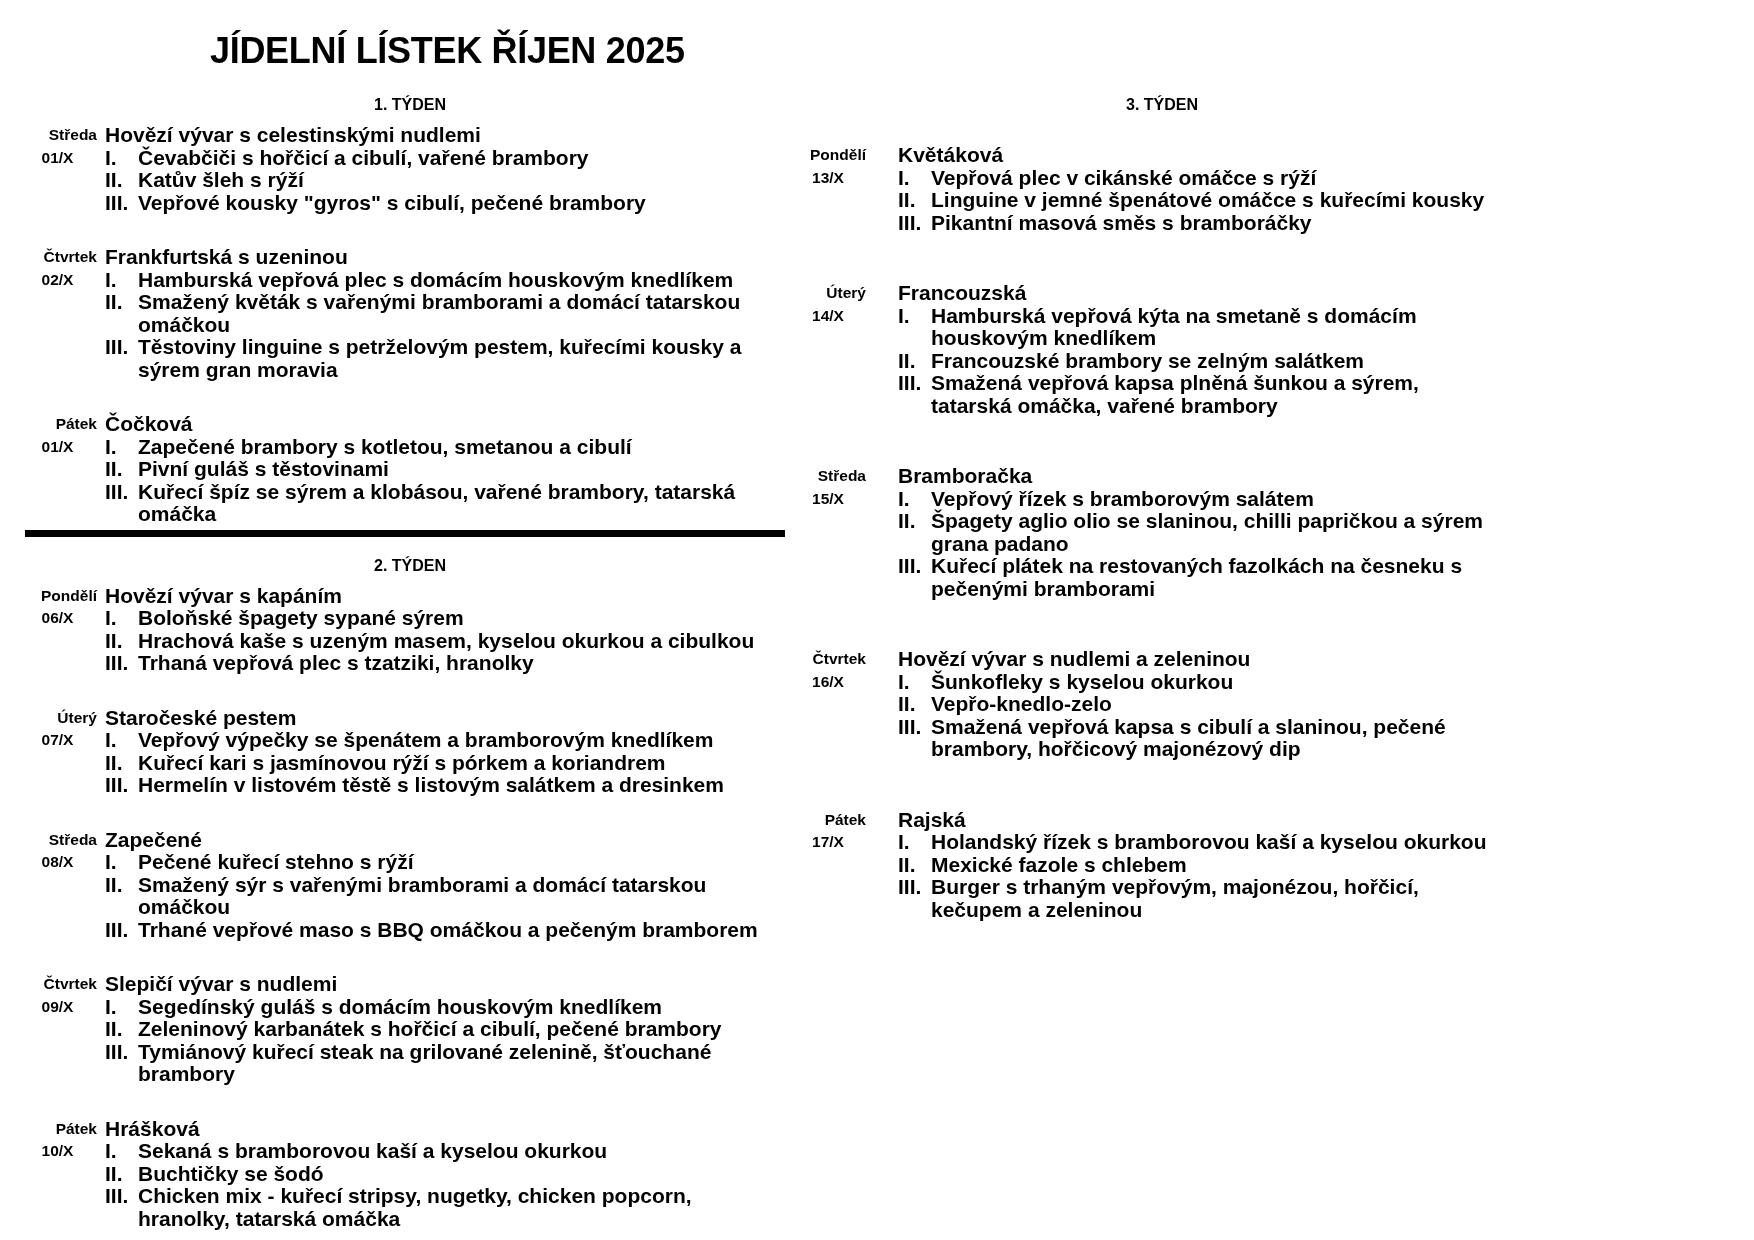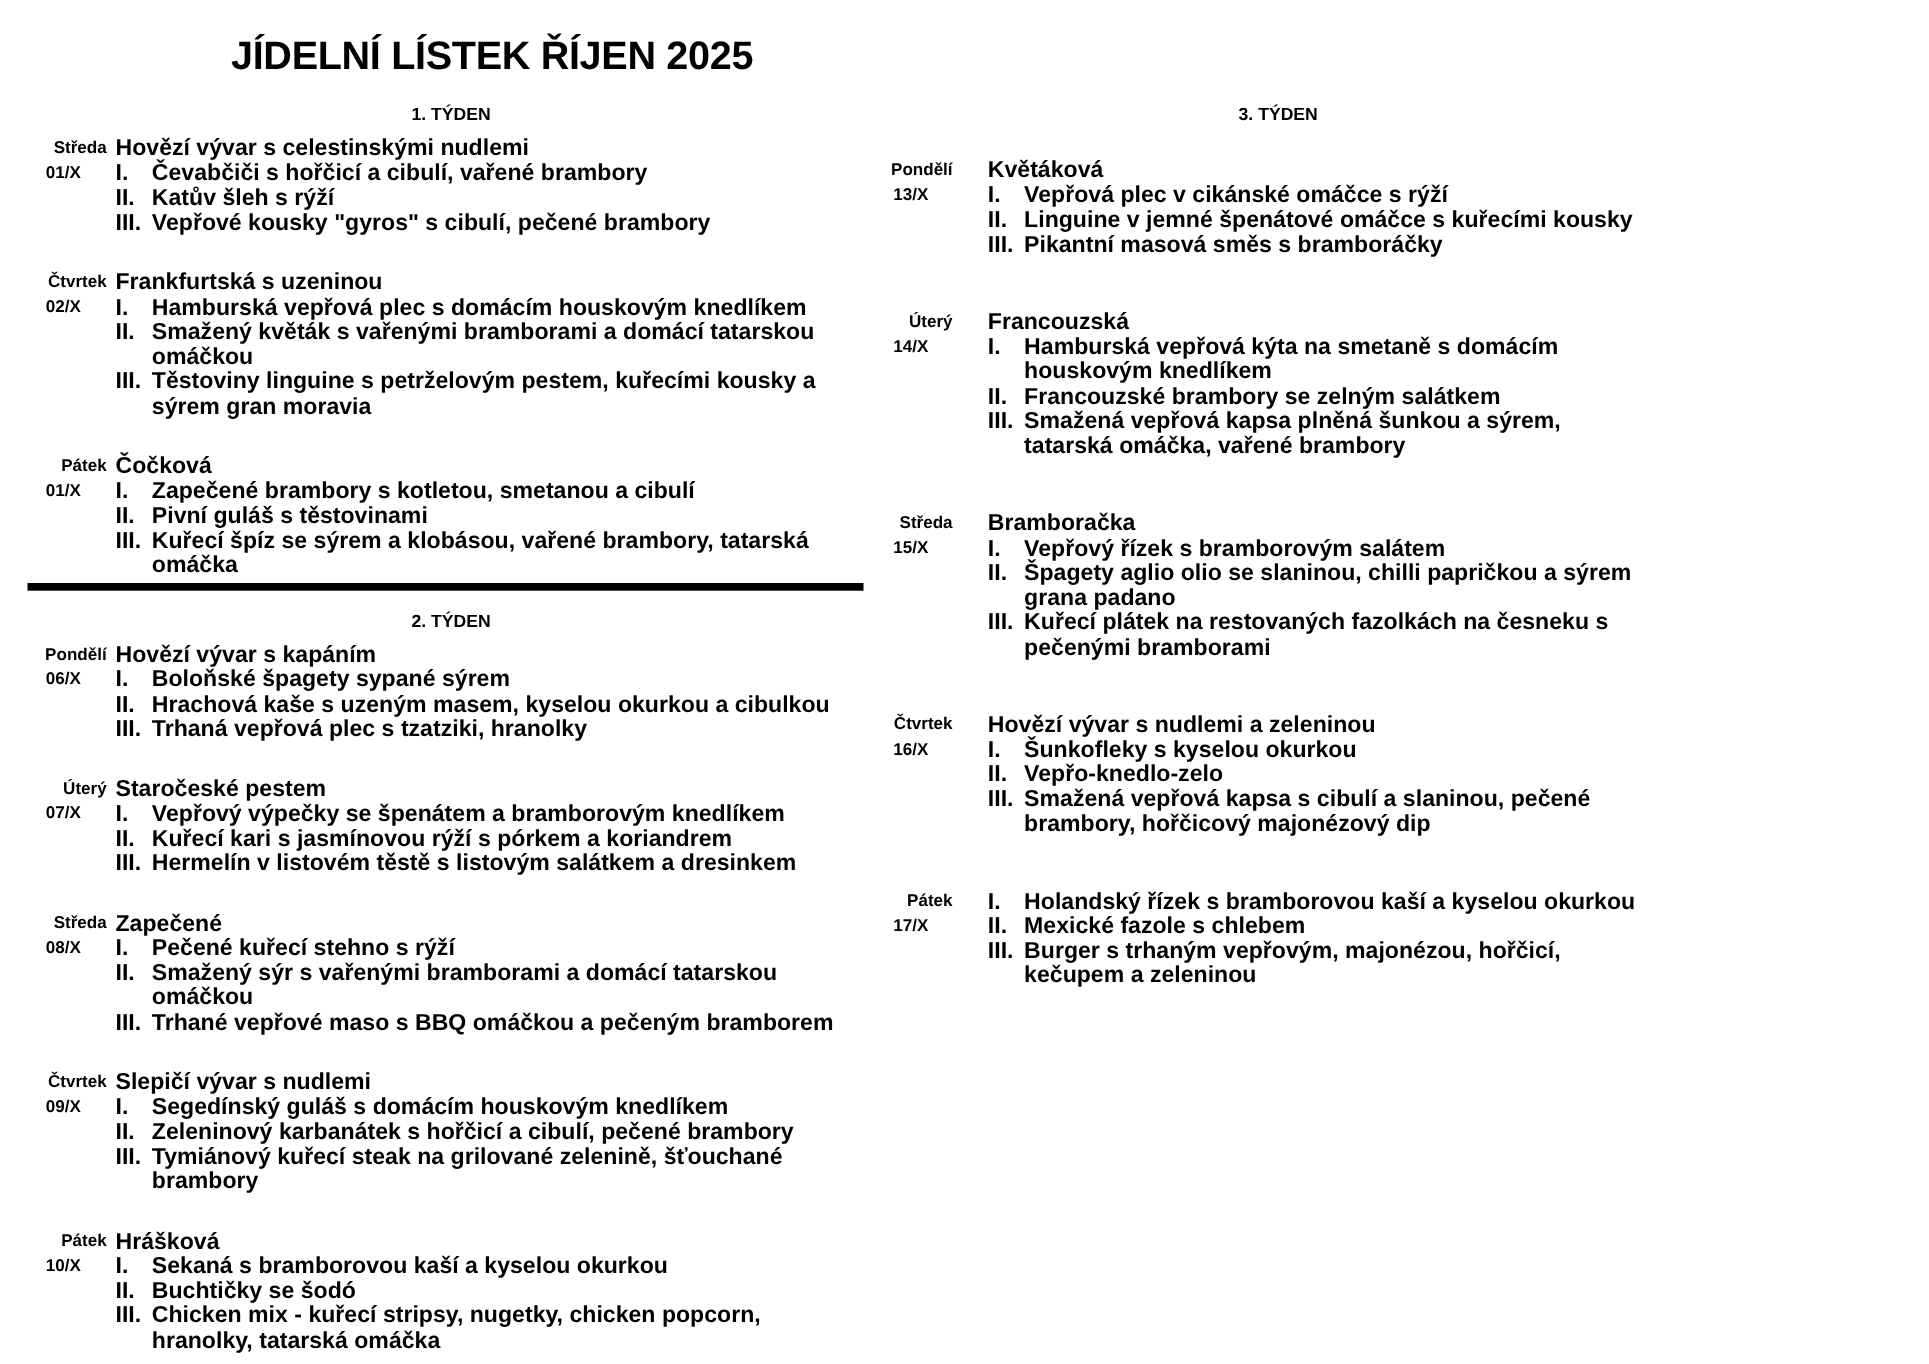--- a/index.html
+++ b/index.html
@@ -348,20 +348,21 @@
               <span class="item-text">Smažená vepřová kapsa s cibulí a slaninou, pečené brambory, hořčicový majonézový dip</span>
             </div>
           </div>
         </div>
         <div class="day">
           <div class="day-col">
             <div class="day-name">Pátek</div>
             <div class="day-date">17/X</div>
           </div>
           <div class="day-content">
+            <div class="soup">Rajská</div>
             <div class="item">
               <span class="num">I.</span>
               <span class="item-text">Holandský řízek s bramborovou kaší a kyselou okurkou</span>
             </div>
             <div class="item">
               <span class="num">II.</span>
               <span class="item-text">Mexické fazole s chlebem</span>
             </div>
             <div class="item">
               <span class="num">III.</span>

